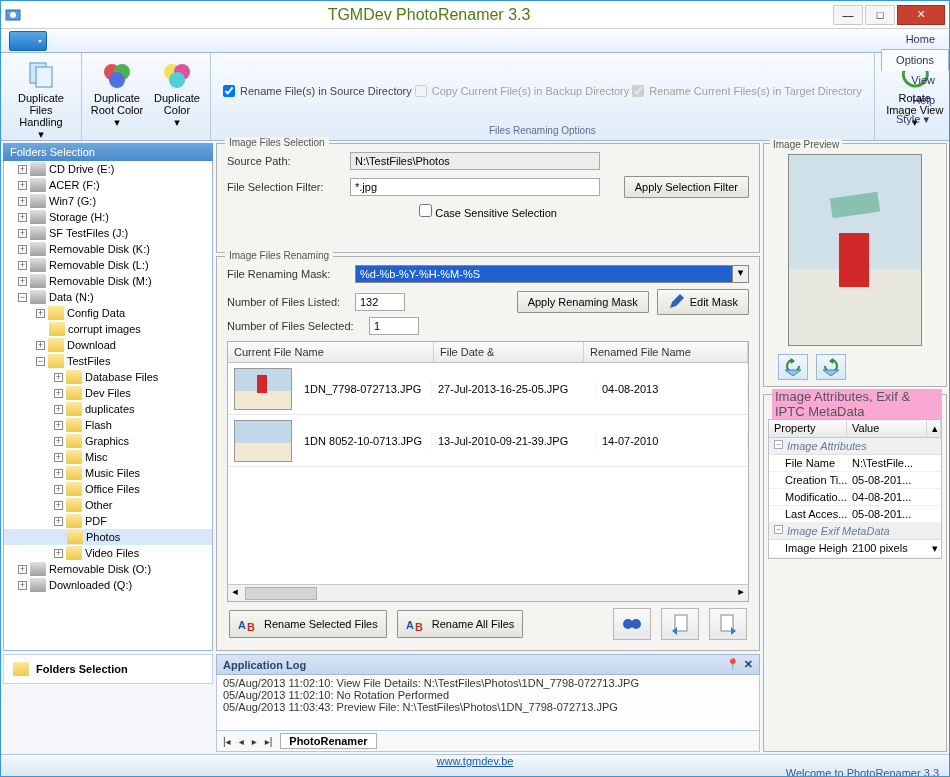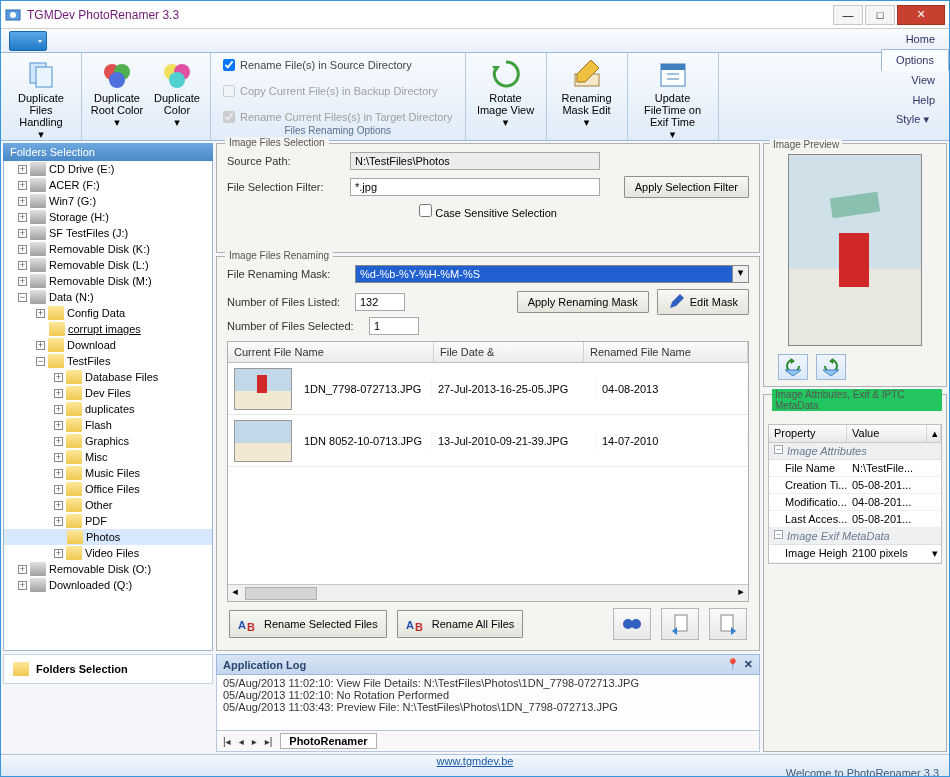--- a/index.html
+++ b/index.html
@@ -1,33 +1,33 @@
 <!DOCTYPE html>
 <html><head>
 <meta charset="utf-8">
 <style>
 * { box-sizing: border-box; margin: 0; padding: 0; font-family: "Segoe UI", Tahoma, sans-serif; font-size: 11px; }
 body { background: #fff; width: 950px; height: 777px; overflow: hidden; border: 1px solid #3a96db; display: flex; flex-direction: column; }
 .titlebar { height: 28px; background: #fff; display: flex; align-items: center; padding: 0 4px; border-bottom: 1px solid #d0d0d0; }
 .titlebar .app-icon { width: 16px; height: 16px; margin-right: 6px; }
-.titlebar .title { flex: 1; color: #701a75; font-size: 12px; }
+.titlebar .title { flex: 1; color: #4d7c0f; font-size: 16px; text-align: center; }
 .titlebar .win-btn { width: 30px; height: 20px; display: flex; align-items: center; justify-content: center; border: 1px solid #c8c8c8; background: #f5f5f5; margin-left: 2px; cursor: pointer; }
 .titlebar .win-btn.close { background: #c84030; color: #fff; border-color: #a03020; width: 48px; }
 .menubar { height: 24px; background: linear-gradient(#fafcff,#e8f0fa); display: flex; align-items: flex-end; padding-left: 50px; border-bottom: 1px solid #9db8d8; position: relative; flex-direction: column; }
 .file-dropdown { position: absolute; left: 8px; top: 2px; width: 38px; height: 20px; background: linear-gradient(#5ca8e8,#2078c8); border: 1px solid #1868b0; border-radius: 2px; cursor: pointer; }
 .menubar .tab { padding: 4px 14px 4px 14px; color: #336; cursor: pointer; }
 .menubar .tab.active { background: #fafdff; border: 1px solid #9db8d8; border-bottom: 1px solid #fafdff; border-radius: 2px 2px 0 0; margin-bottom: -1px; }
 .menubar .style-btn { margin-left: auto; margin-right: 10px; padding: 3px 10px; color: #336; cursor: pointer; }
 .ribbon { height: 88px; background: linear-gradient(#f8fbff,#e0ecf8); border-bottom: 1px solid #9db8d8; display: flex; }
 .ribbon-group { border-right: 1px solid #b8cce0; padding: 3px 6px 2px 6px; display: flex; flex-direction: column; }
 .ribbon-group .group-body { flex: 1; display: flex; align-items: center; justify-content: center; gap: 4px; }
 .ribbon-group .group-label { text-align: center; font-size: 10px; color: #5a7090; height: 13px; }
 .ribbon-btn { display: flex; flex-direction: column; align-items: center; justify-content: center; width: 68px; cursor: pointer; padding: 2px; text-align: center; }
 .ribbon-btn .ri { width: 32px; height: 32px; margin-bottom: 2px; }
-.ribbon-opts { display: flex; flex-direction: column; gap: 14px; padding: 2px 6px; }
+.ribbon-opts { display: flex; flex-direction: row; gap: 3px; padding: 2px 6px; }
 .ribbon-opts label { display: flex; align-items: center; gap: 5px; color: #444; }
 .ribbon-opts label.dis { color: #a0a0a0; }
 .ribbon-opts input[type=checkbox] { width: 12px; height: 12px; }
 .main { flex: 1; display: flex; min-height: 0; background: #f4f6f9; padding: 2px; gap: 3px; }
 .sidebar-col { width: 210px; display: flex; flex-direction: column; gap: 3px; }
 .panel-header { background: linear-gradient(#6ea8e0,#4a88c8); color: #fff; padding: 3px 7px; font-size: 11px; }
 .tree-panel { flex: 1; background: #fff; border: 1px solid #9db8d8; overflow: auto; border-top: none; }
 .tree-item { display: flex; align-items: center; padding: 1px 2px; white-space: nowrap; cursor: pointer; }
 .tree-item .exp { width: 9px; height: 9px; border: 1px solid #888; margin-right: 3px; text-align: center; line-height: 7px; font-size: 9px; color: #555; flex-shrink: 0; }
 .tree-item .ic { width: 16px; height: 14px; margin-right: 3px; flex-shrink: 0; }
@@ -67,21 +67,21 @@
 .log-nav .nav-btn { cursor: pointer; color: #333; font-size: 10px; }
 .log-tab { border: 1px solid #b0b0b0; padding: 1px 8px; background: #fff; font-weight: bold; }
 .preview-box { border: 1px solid #b0b0b0; background: #f4f4f0; padding: 6px; flex: 0 0 auto; }
 .preview-box .legend { font-size: 10px; color: #555; margin-bottom: 4px; margin-top: -11px; background: #f4f4f0; width: fit-content; padding: 0 3px; }
 .preview-img { width: 134px; height: 192px; margin: 0 auto; background: linear-gradient(180deg,#d0e0e8 60%,#e8e8e0 60%); border: 1px solid #888; position: relative; }
 .preview-img::after { content:''; position: absolute; left: 50px; top: 78px; width: 30px; height: 54px; background: #d02828; }
 .preview-img::before { content:''; position: absolute; left: 42px; top: 40px; width: 48px; height: 20px; background: #8ac0b0; transform: rotate(-8deg); }
 .rot-row { display: flex; gap: 8px; margin-top: 8px; justify-content: flex-start; padding-left: 8px; }
 .rot-btn { width: 30px; height: 26px; border: 1px solid #9cb8d8; background: linear-gradient(#f0f6ff,#d8e8f8); display: flex; align-items: center; justify-content: center; cursor: pointer; }
 .attr-box { border: 1px solid #b0b0b0; background: #f4f4f0; padding: 4px 4px 4px 4px; margin-top: 4px; }
-.attr-box .legend { font-size: 10px; color: #555; margin: -10px 0 13px 4px; background: #22c55e; width: fit-content; padding: 0 3px; }
+.attr-box .legend { font-size: 13px; color: #555; margin: -10px 0 0 4px; background: #f9a8d4; width: fit-content; padding: 0 3px; }
 .attr-grid { border: 1px solid #c0c0c0; background: #fff; }
 .attr-head { display: flex; background: linear-gradient(#fcfcfc,#e8e8e8); border-bottom: 1px solid #c8c8c8; }
 .attr-head div { padding: 2px 5px; border-right: 1px solid #d4d4d4; }
 .attr-sec { background: #eef0f2; color: #6a7a90; font-style: italic; padding: 2px 5px; border-bottom: 1px solid #e0e0e0; display: flex; }
 .attr-sec .sq { width: 9px; height: 9px; border: 1px solid #a0a8b4; margin-right: 4px; background: #fff; text-align: center; line-height: 7px; font-size: 8px; }
 .attr-row { display: flex; border-bottom: 1px solid #f0f0f0; }
 .attr-row div { padding: 2px 5px; overflow: hidden; white-space: nowrap; }
 .statusbar { height: 22px; background: linear-gradient(#f4f8ff,#dce8f6); border-top: 1px solid #b0c4dc; display: flex; align-items: center; padding: 0 10px; flex-direction: column; }
 .statusbar a { color: #1a5aaa; text-decoration: underline; }
 .statusbar .st-right { margin-left: auto; color: #3a5a7a; }
@@ -235,21 +235,21 @@
           <div class="tree-item" style="padding-left: 14px;">
             <span class="exp">−</span>
             <span class="ic drive-ic"></span>
             <span>Data (N:)</span>
           </div>
           <div class="tree-item" style="padding-left: 32px;">
             <span class="exp">+</span>
             <span class="ic folder-ic"></span>
             <span>Config Data</span>
           </div>
-          <div class="tree-item" style="padding-left: 32px; text-decoration: underline;">
+          <div class="tree-item" style="padding-left: 32px;">
             <span style="width:13px;flex-shrink:0"></span>
             <span class="ic folder-ic"></span>
             <span>corrupt images</span>
           </div>
           <div class="tree-item" style="padding-left: 32px;">
             <span class="exp">+</span>
             <span class="ic folder-ic"></span>
             <span>Download</span>
           </div>
           <div class="tree-item" style="padding-left: 32px;">

